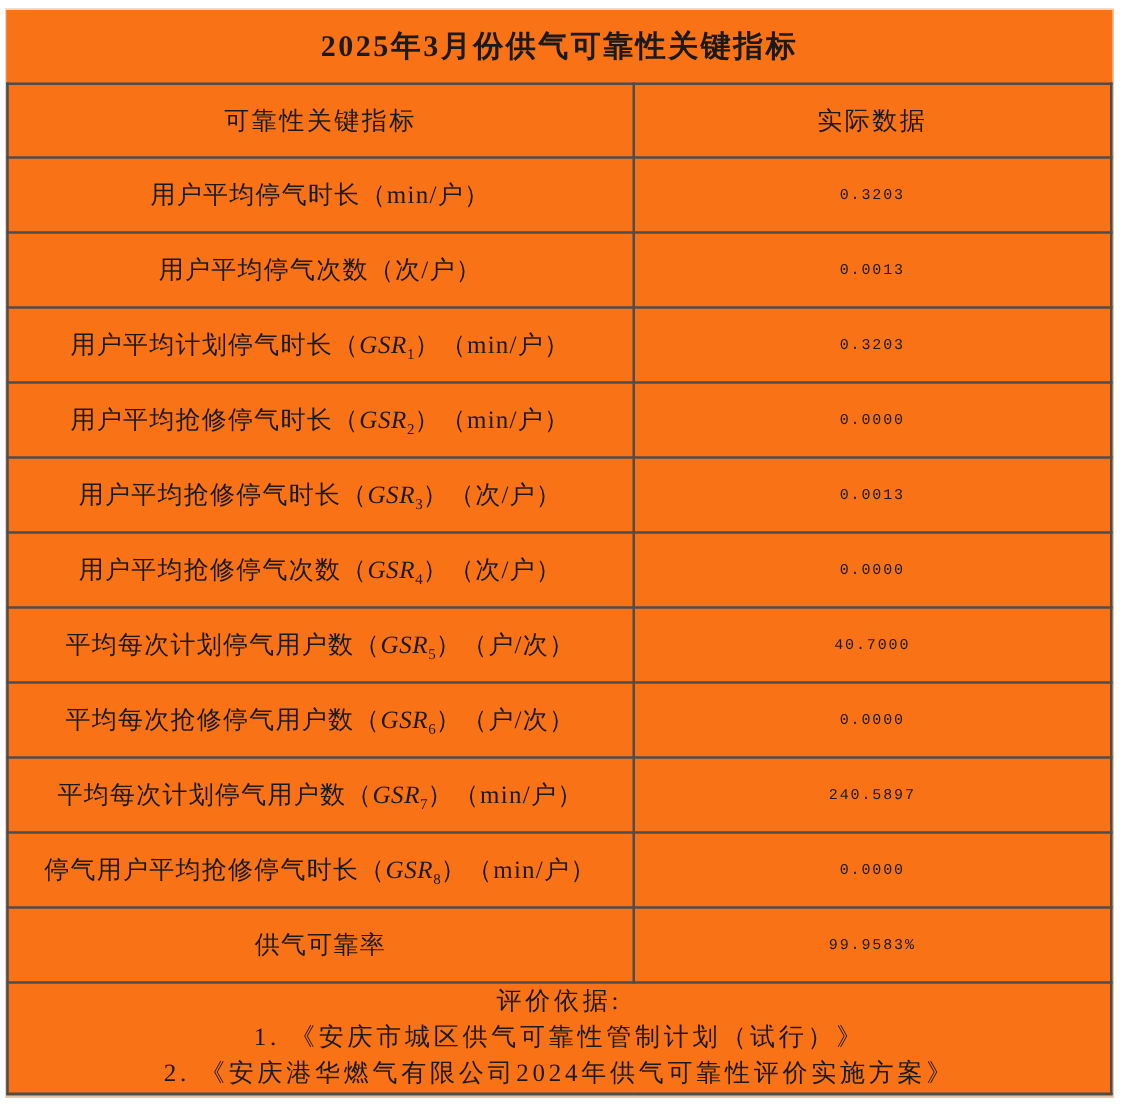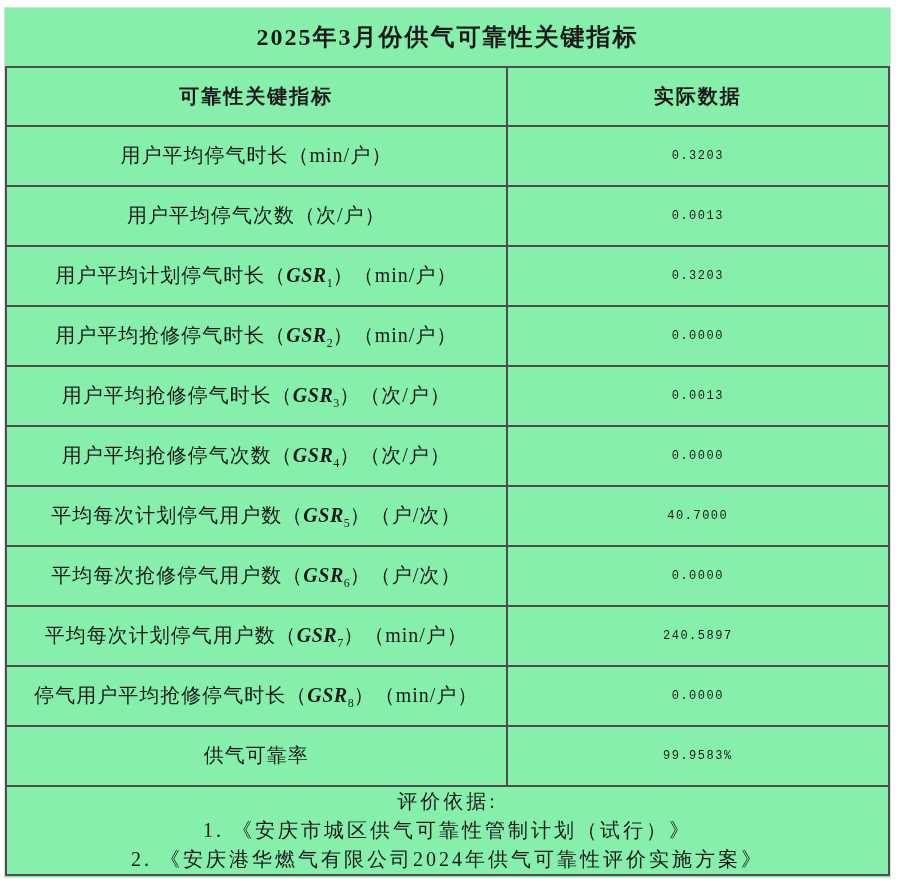--- a/index.html
+++ b/index.html
@@ -12,21 +12,21 @@
     color: #1a1a1a;
   }
   .doc {
     position: absolute;
     left: 4px;
     top: 7px;
     width: 887px;
     height: 871px;
     box-sizing: border-box;
     border: 1px solid #dadada;
-    background: #86efac;
+    background: #f97316;
   }
   .title-block {
     height: 58px;
     display: flex;
     align-items: center;
     justify-content: center;
   }
   .page-title {
     font-size: 24px;
     font-weight: bold;
@@ -44,36 +44,36 @@
     border: 2px solid #4d4d4d;
     text-align: center;
     vertical-align: middle;
     padding: 0 2px;
     overflow: hidden;
   }
   tr.hdr { height: 59px; }
   tr.r   { height: 60px; }
   th.head-cell {
     font-size: 20px;
-    font-weight: bold;
+    font-weight: normal;
     letter-spacing: 2px;
     border-radius: 26px;
   }
   td.ind-cell {
     font-size: 20px;
     letter-spacing: 1px;
     white-space: nowrap;
   }
   td.val-cell {
     font-family: "Liberation Mono", "DejaVu Sans Mono", monospace;
     font-size: 12px;
     letter-spacing: 1.5px;
   }
   .gsr {
-    font-weight: bold;
+    font-weight: normal;
     font-style: italic;
     letter-spacing: 0.5px;
   }
   sub.gsr-sub {
     font-size: 12px;
     letter-spacing: 0;
   }
   tr.footer-row { height: 89px; }
   td.footer-cell {
     text-align: left;

